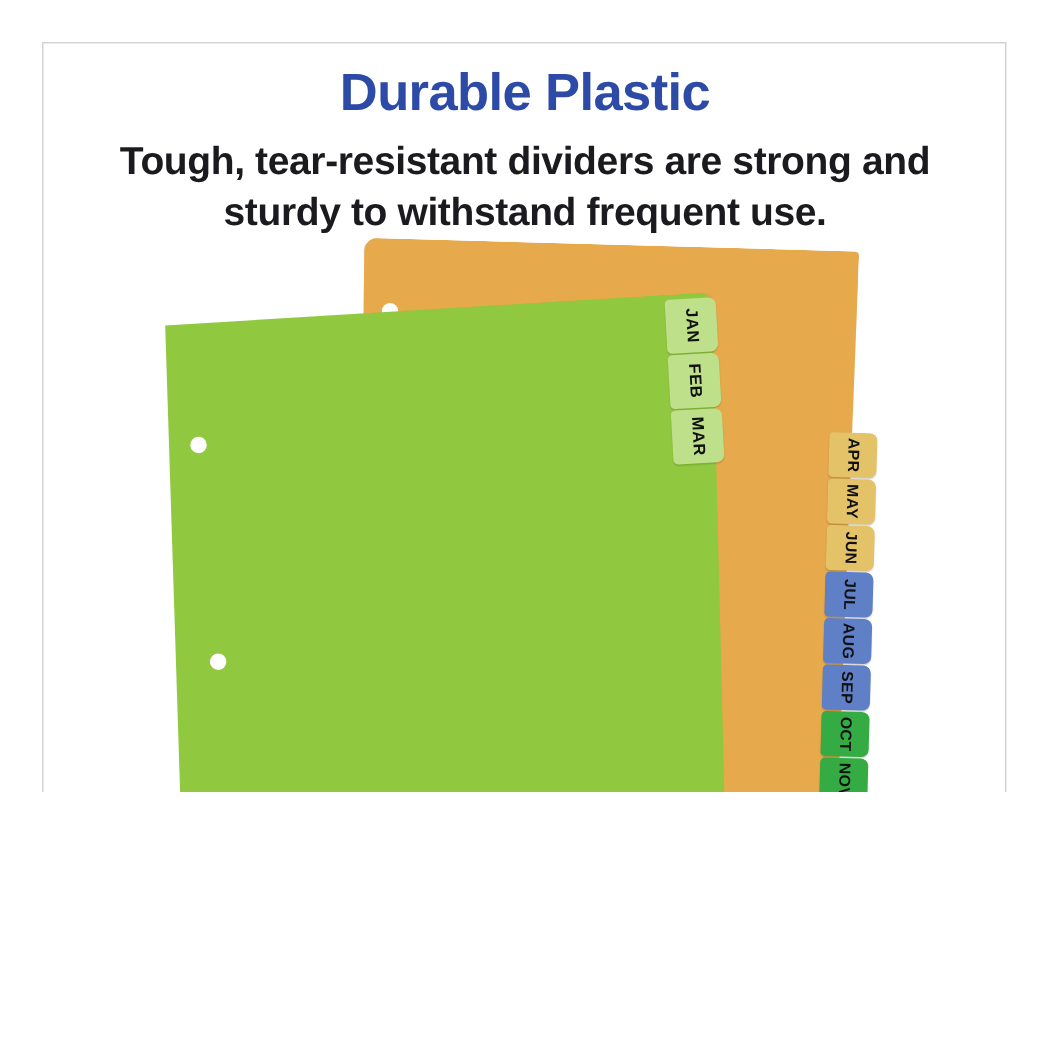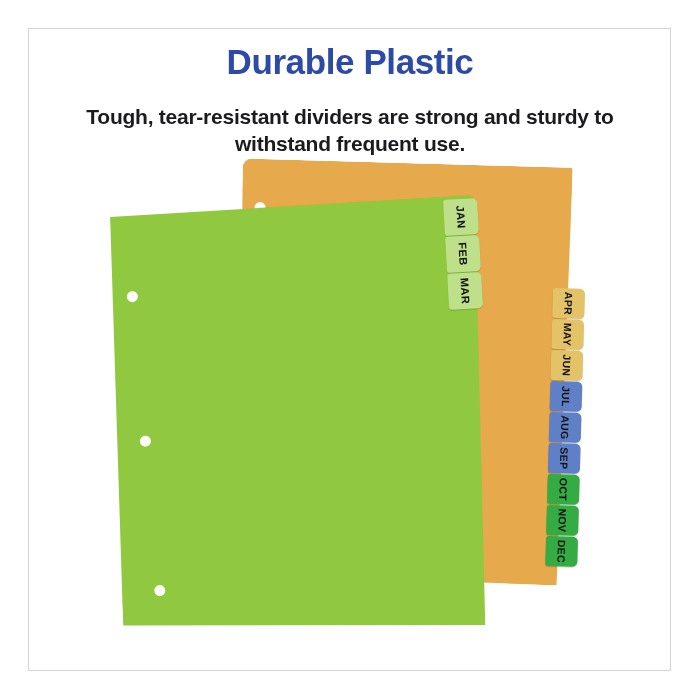--- a/index.html
+++ b/index.html
@@ -9,21 +9,21 @@
     background: #ffffff;
   }
   body {
     font-family: "Liberation Sans", sans-serif;
     -webkit-font-smoothing: antialiased;
   }
 
   #stage {
     position: relative;
     width: 700px;
-    height: 700px;
+    height: 528px;
     background: #ffffff;
     overflow: hidden;
   }
 
   
   #frame {
     position: absolute;
     left: 28px;
     top: 28px;
     width: 643px;
@@ -43,23 +43,23 @@
   }
   #title {
     font-size: 35px;
     font-weight: bold;
     color: #2d4ba6;
     letter-spacing: -0.4px;
     line-height: 1.05;
     margin: 0;
   }
   #subtitle {
-    margin: 22px auto 0 auto;
+    margin: 9px auto 0 auto;
     width: 570px;
-    font-size: 21px;
+    font-size: 26px;
     font-weight: bold;
     color: #1b1b1f;
     line-height: 1.32;
     letter-spacing: -0.25px;
   }
 
   
   #photo {
     position: absolute;
     left: 0;

